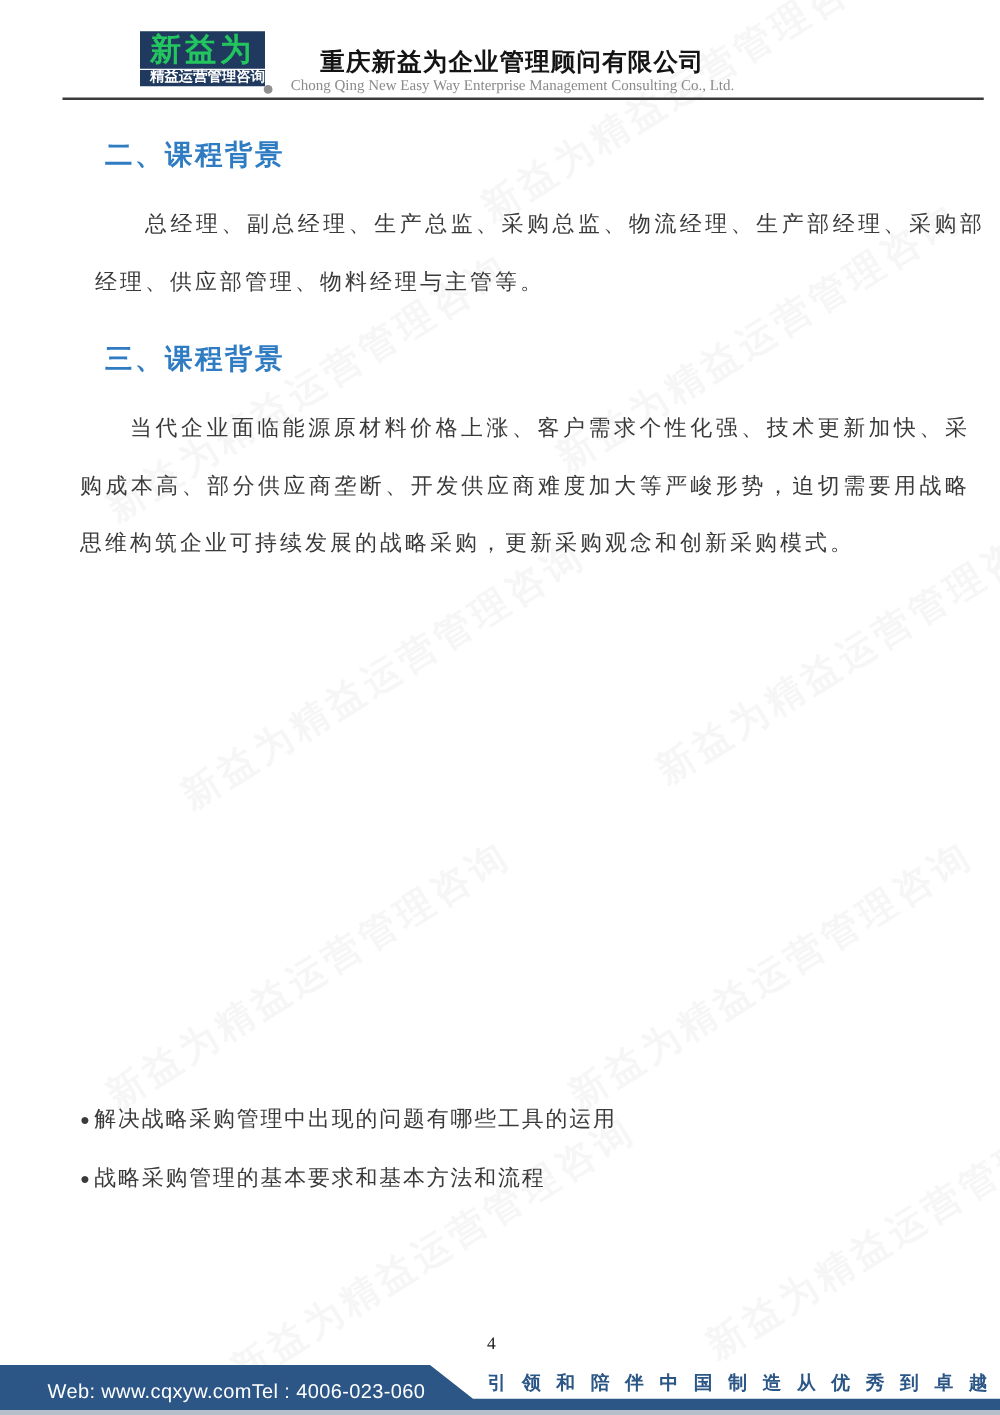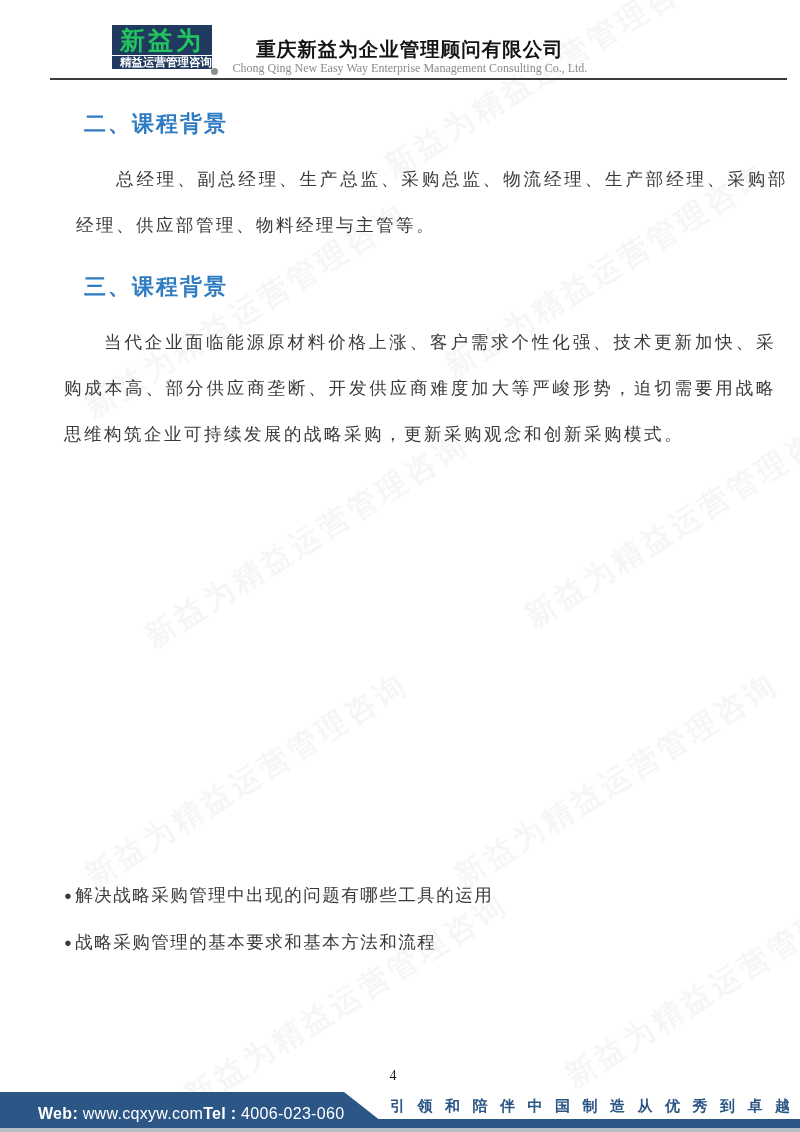--- a/index.html
+++ b/index.html
@@ -57,21 +57,21 @@
   
   .footer{position:absolute;left:0;top:1092px;width:800px;height:40px;background:#fff;}
   .footer-dark{
     position:absolute;left:0;top:0;width:100%;height:100%;background:#2b5686;
     clip-path:polygon(0 0,43% 0,47.3% 67.5%,100% 67.5%,100% 90%,0 90%);
   }
   .footer-light{position:absolute;left:0;top:36px;width:100%;height:4px;background:#b5bfc9;}
   .footer-web{
     position:absolute;left:38px;top:13px;color:#ffffff;font-size:16px;white-space:nowrap;letter-spacing:0.3px;
   }
-  .footer-web b{font-weight:bold;}
+  .footer-web b{font-weight:normal;}
   .footer-slogan{
     position:absolute;left:390px;top:5px;color:#2b5686;font-size:15px;font-weight:bold;
     letter-spacing:12.5px;white-space:nowrap;
   }
 </style>
 </head>
 <body>
 
 <div class="page">
 

